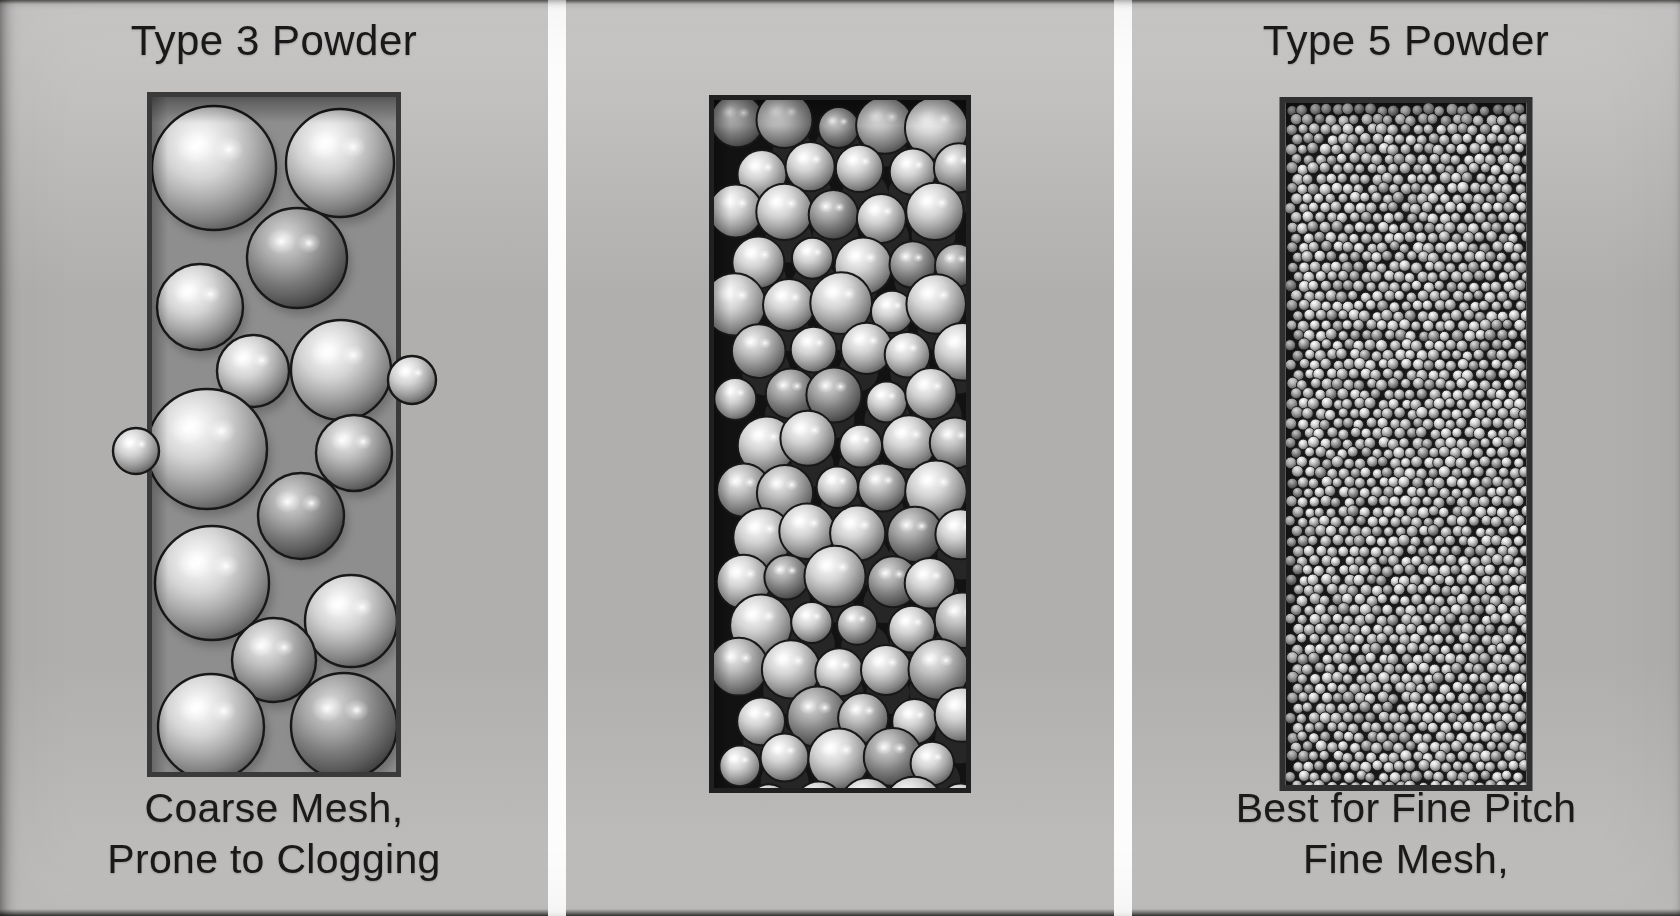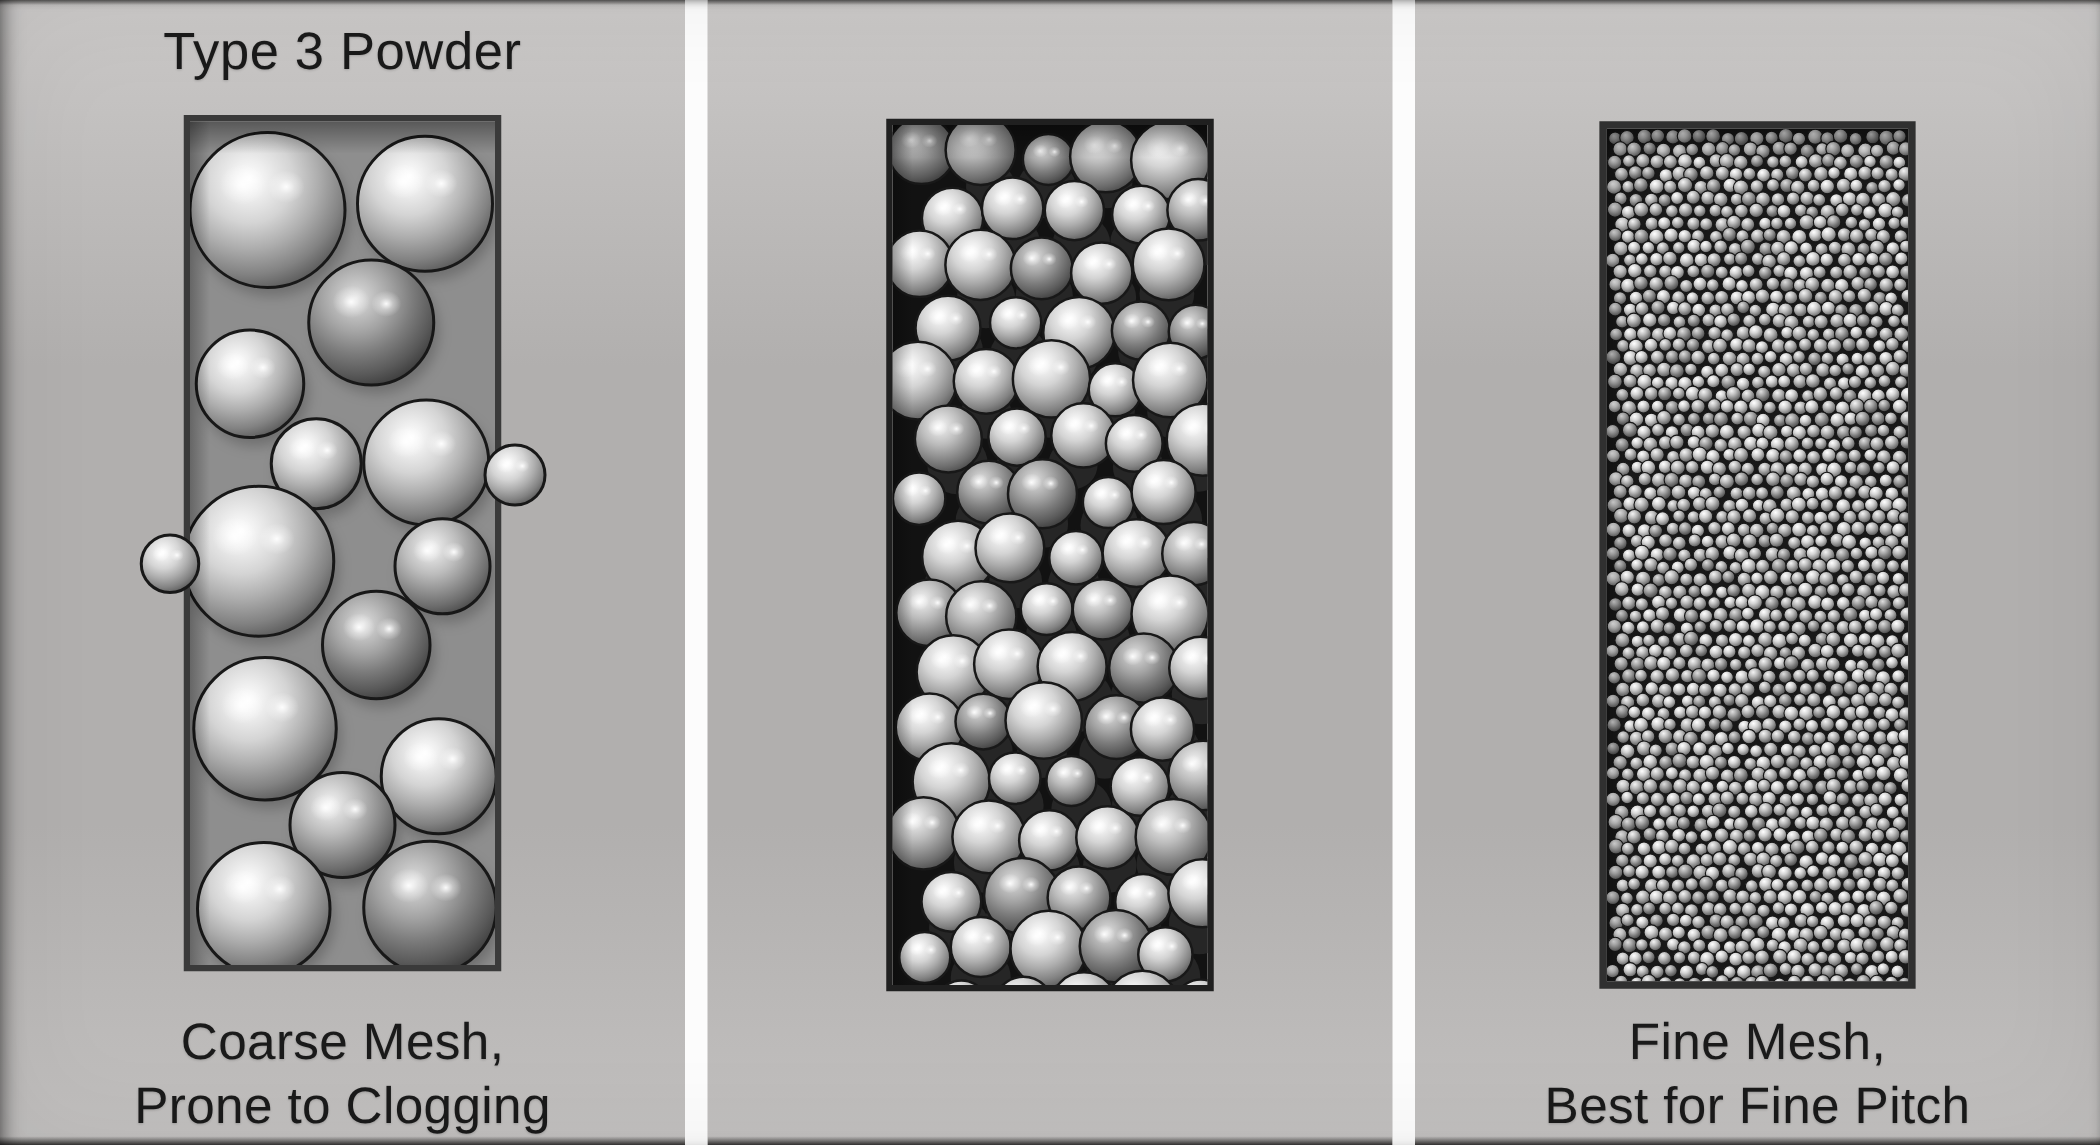--- a/index.html
+++ b/index.html
@@ -24,21 +24,21 @@
   .tray{position:absolute;inset:0;width:548px;height:916px;z-index:1;}
   .title{
     position:absolute;top:14px;left:0;width:100%;margin:0;z-index:2;
     text-align:center;
     font:400 42px/54px "Liberation Sans",sans-serif;
     letter-spacing:.5px;
     color:var(--text,#1a1a1a);
     text-shadow:0 1px 2px rgba(0,0,0,.18);
   }
   .caption{
-    position:absolute;top:808px;left:0;width:100%;z-index:2;
+    position:absolute;top:783px;left:0;width:100%;z-index:2;
     text-align:center;
     font:400 41px/51px "Liberation Sans",sans-serif;
     letter-spacing:.3px;
     color:var(--text,#1a1a1a);
     text-shadow:0 1px 2px rgba(0,0,0,.18);
   }
   .vignette{
     position:absolute;inset:0;z-index:6;pointer-events:none;
     box-shadow:
       inset 12px 0 16px -10px rgba(0,0,0,.55),
@@ -536,20 +536,21 @@
           <rect x="148" y="100" width="252" height="26" fill="url(#p1-topshade)"></rect>
           <rect x="148" y="100" width="16" height="688" fill="url(#p1-leftshade)"></rect>
         </g>
         <rect x="145.5" y="97.5" width="257" height="693" fill="none" stroke="#202020" stroke-width="5"></rect>
       </svg>
   </section>
 
   <div class="divider" style="background: rgb(252, 252, 252);"></div>
 
   <section class="panel">
+    <h2 class="title">Type 5 Powder</h2>
     <svg class="tray" xmlns="http://www.w3.org/2000/svg" viewBox="0 0 548 916">
         <defs>
           <radialGradient id="p2-g-bright" cx="38%" cy="30%" r="75%">
             <stop offset="0%" stop-color="#ffffff"></stop>
             <stop offset="15%" stop-color="#efefef"></stop>
             <stop offset="38%" stop-color="#d4d4d4"></stop>
             <stop offset="60%" stop-color="#adadad"></stop>
             <stop offset="82%" stop-color="#828282"></stop>
             <stop offset="100%" stop-color="#565656"></stop>
           </radialGradient>
@@ -2060,19 +2061,19 @@
           <circle cx="358.7" cy="785.4" r="5.9" fill="url(#p2-g-dark)" stroke="#181818" stroke-width="0.9"></circle>
           <circle cx="369.4" cy="785.8" r="5.6" fill="url(#p2-g-mid)" stroke="#181818" stroke-width="0.9"></circle>
           <circle cx="381.0" cy="786.2" r="5.3" fill="url(#p2-g-mid)" stroke="#181818" stroke-width="0.9"></circle>
           <circle cx="391.8" cy="787.1" r="5.4" fill="url(#p2-g-dark)" stroke="#181818" stroke-width="0.9"></circle>
           <rect x="153.5" y="103" width="241" height="26" fill="url(#p2-topshade)"></rect>
           <rect x="153.5" y="103" width="16" height="682" fill="url(#p2-leftshade)"></rect>
         </g>
         <rect x="150.5" y="100" width="247" height="688" fill="none" stroke="#303030" stroke-width="6"></rect>
       </svg>
     <div class="caption">
+      <div>Best for Fine Pitch</div>
       <div>Fine Mesh,</div>
-      <div>Best for Fine Pitch</div>
     </div>
   </section>
 
   <div class="vignette"></div>
 </div>
 
 </body></html>

